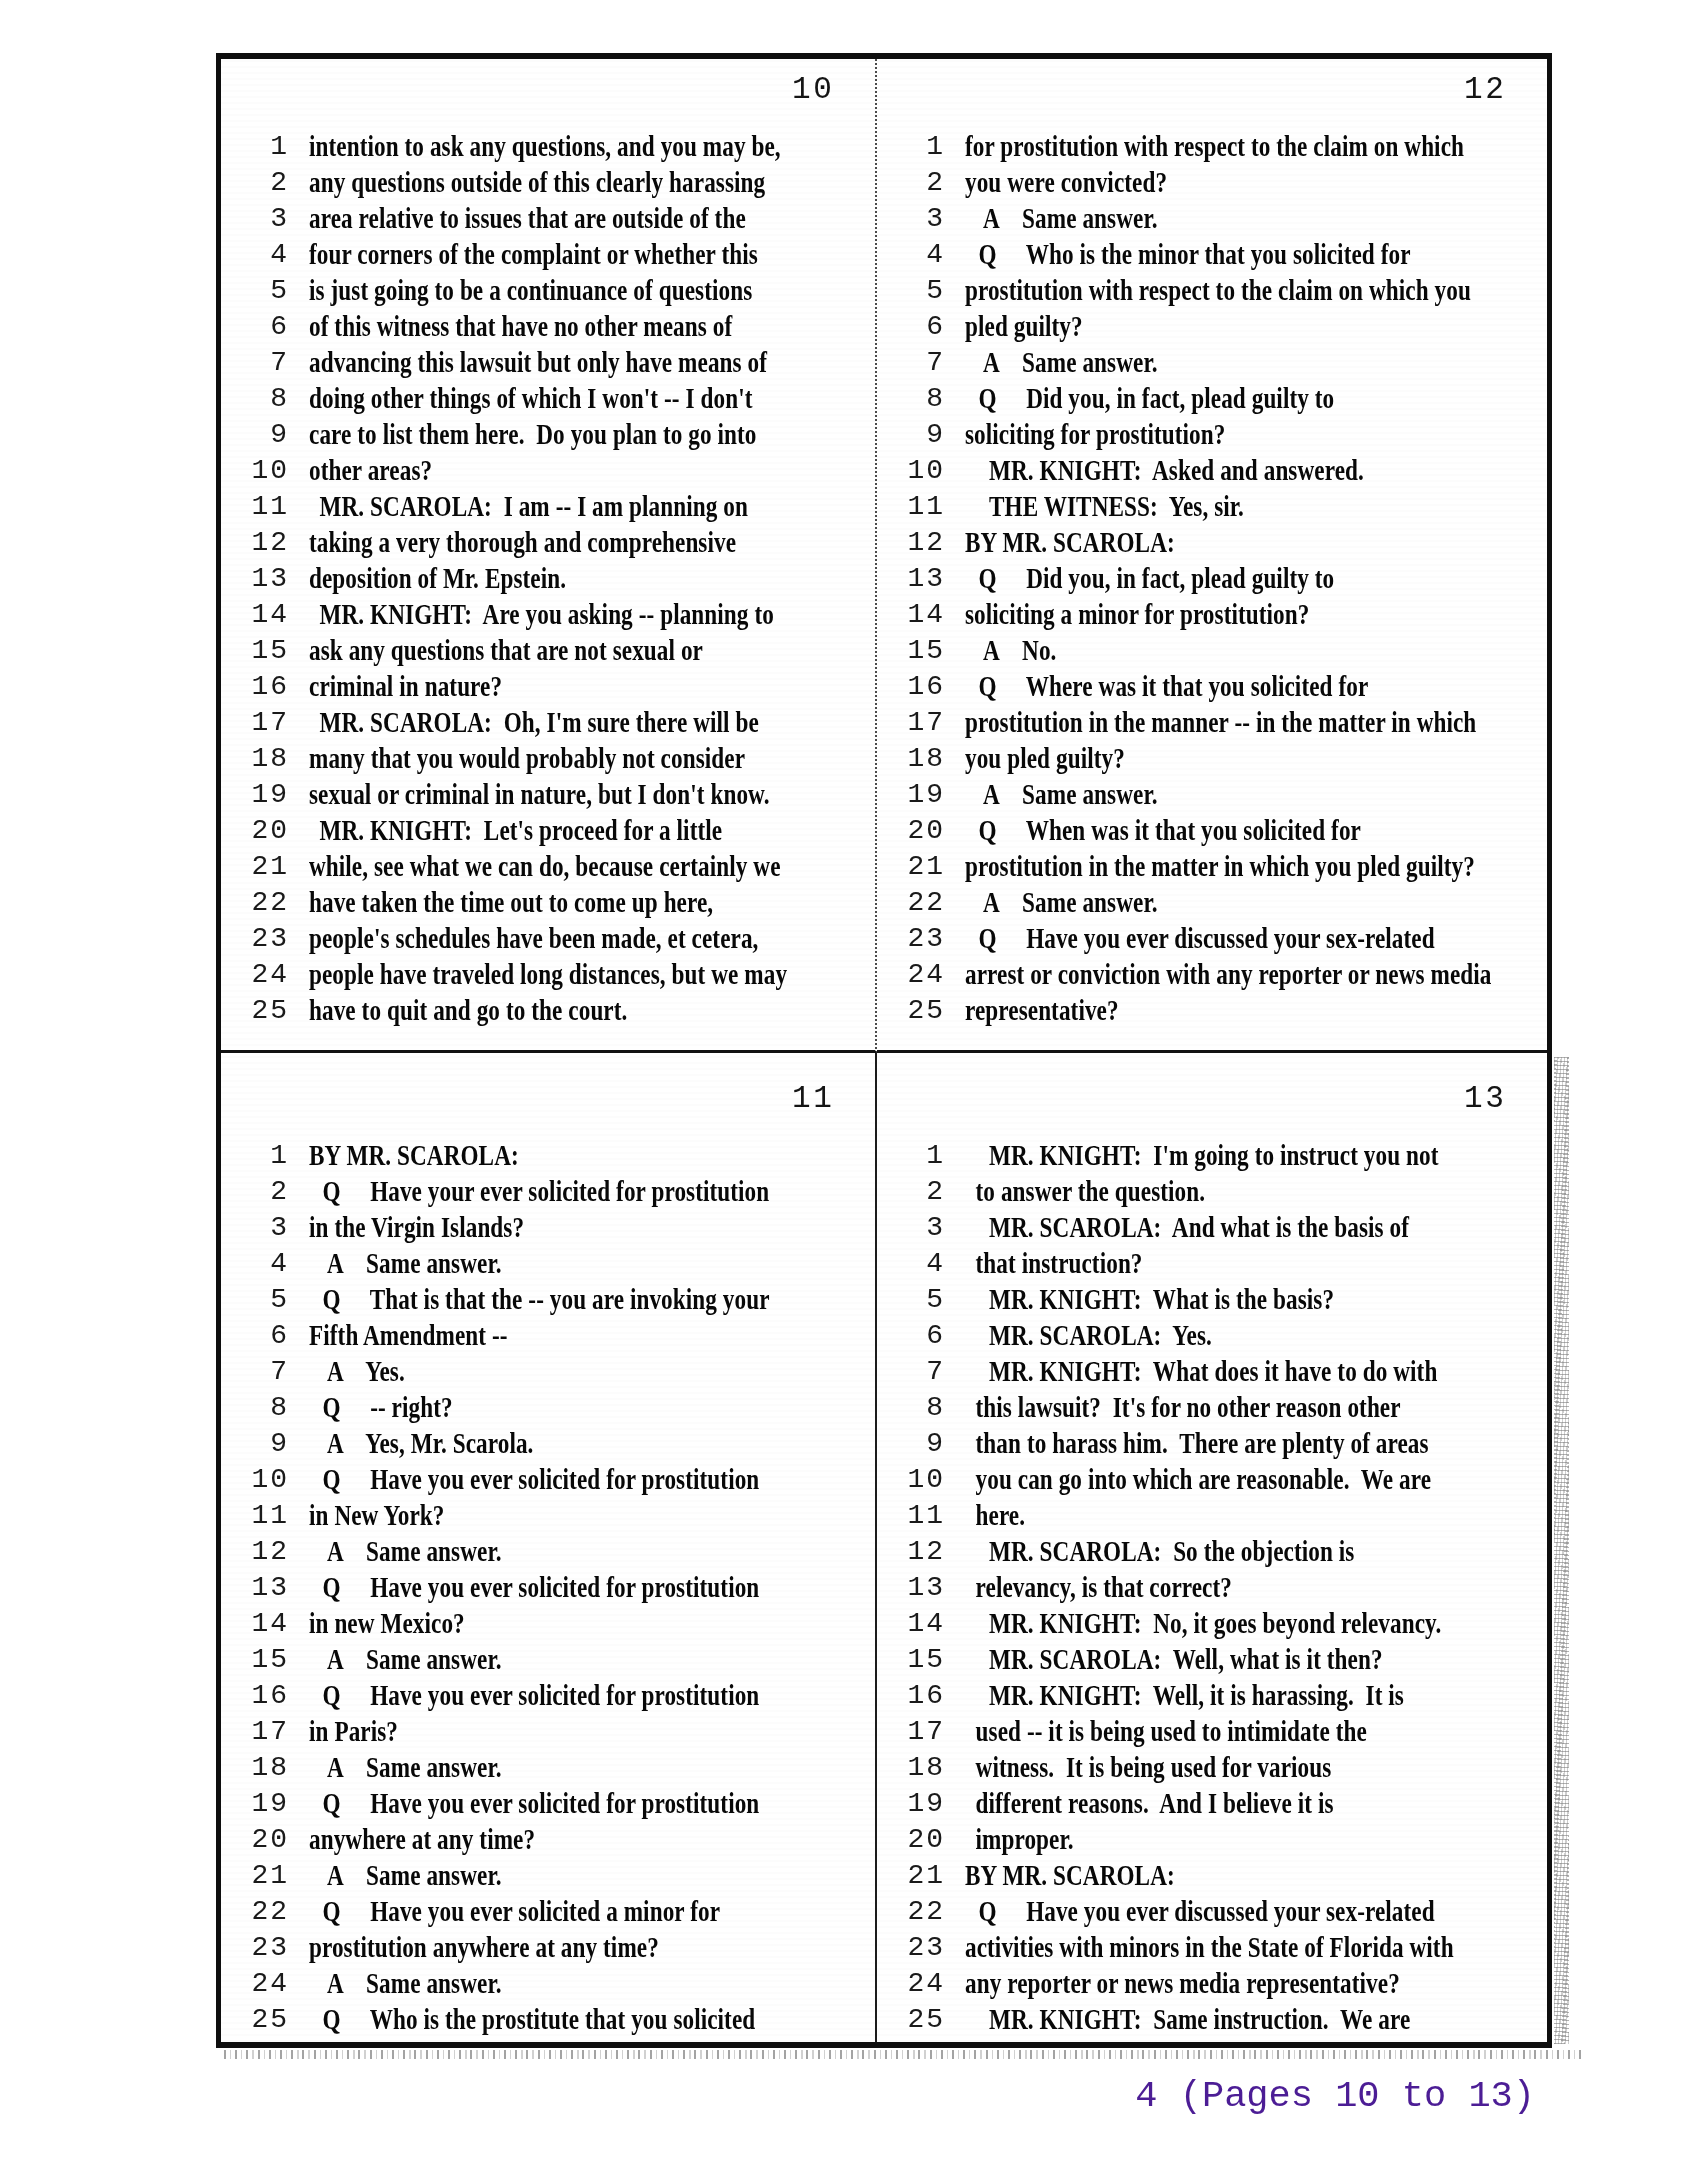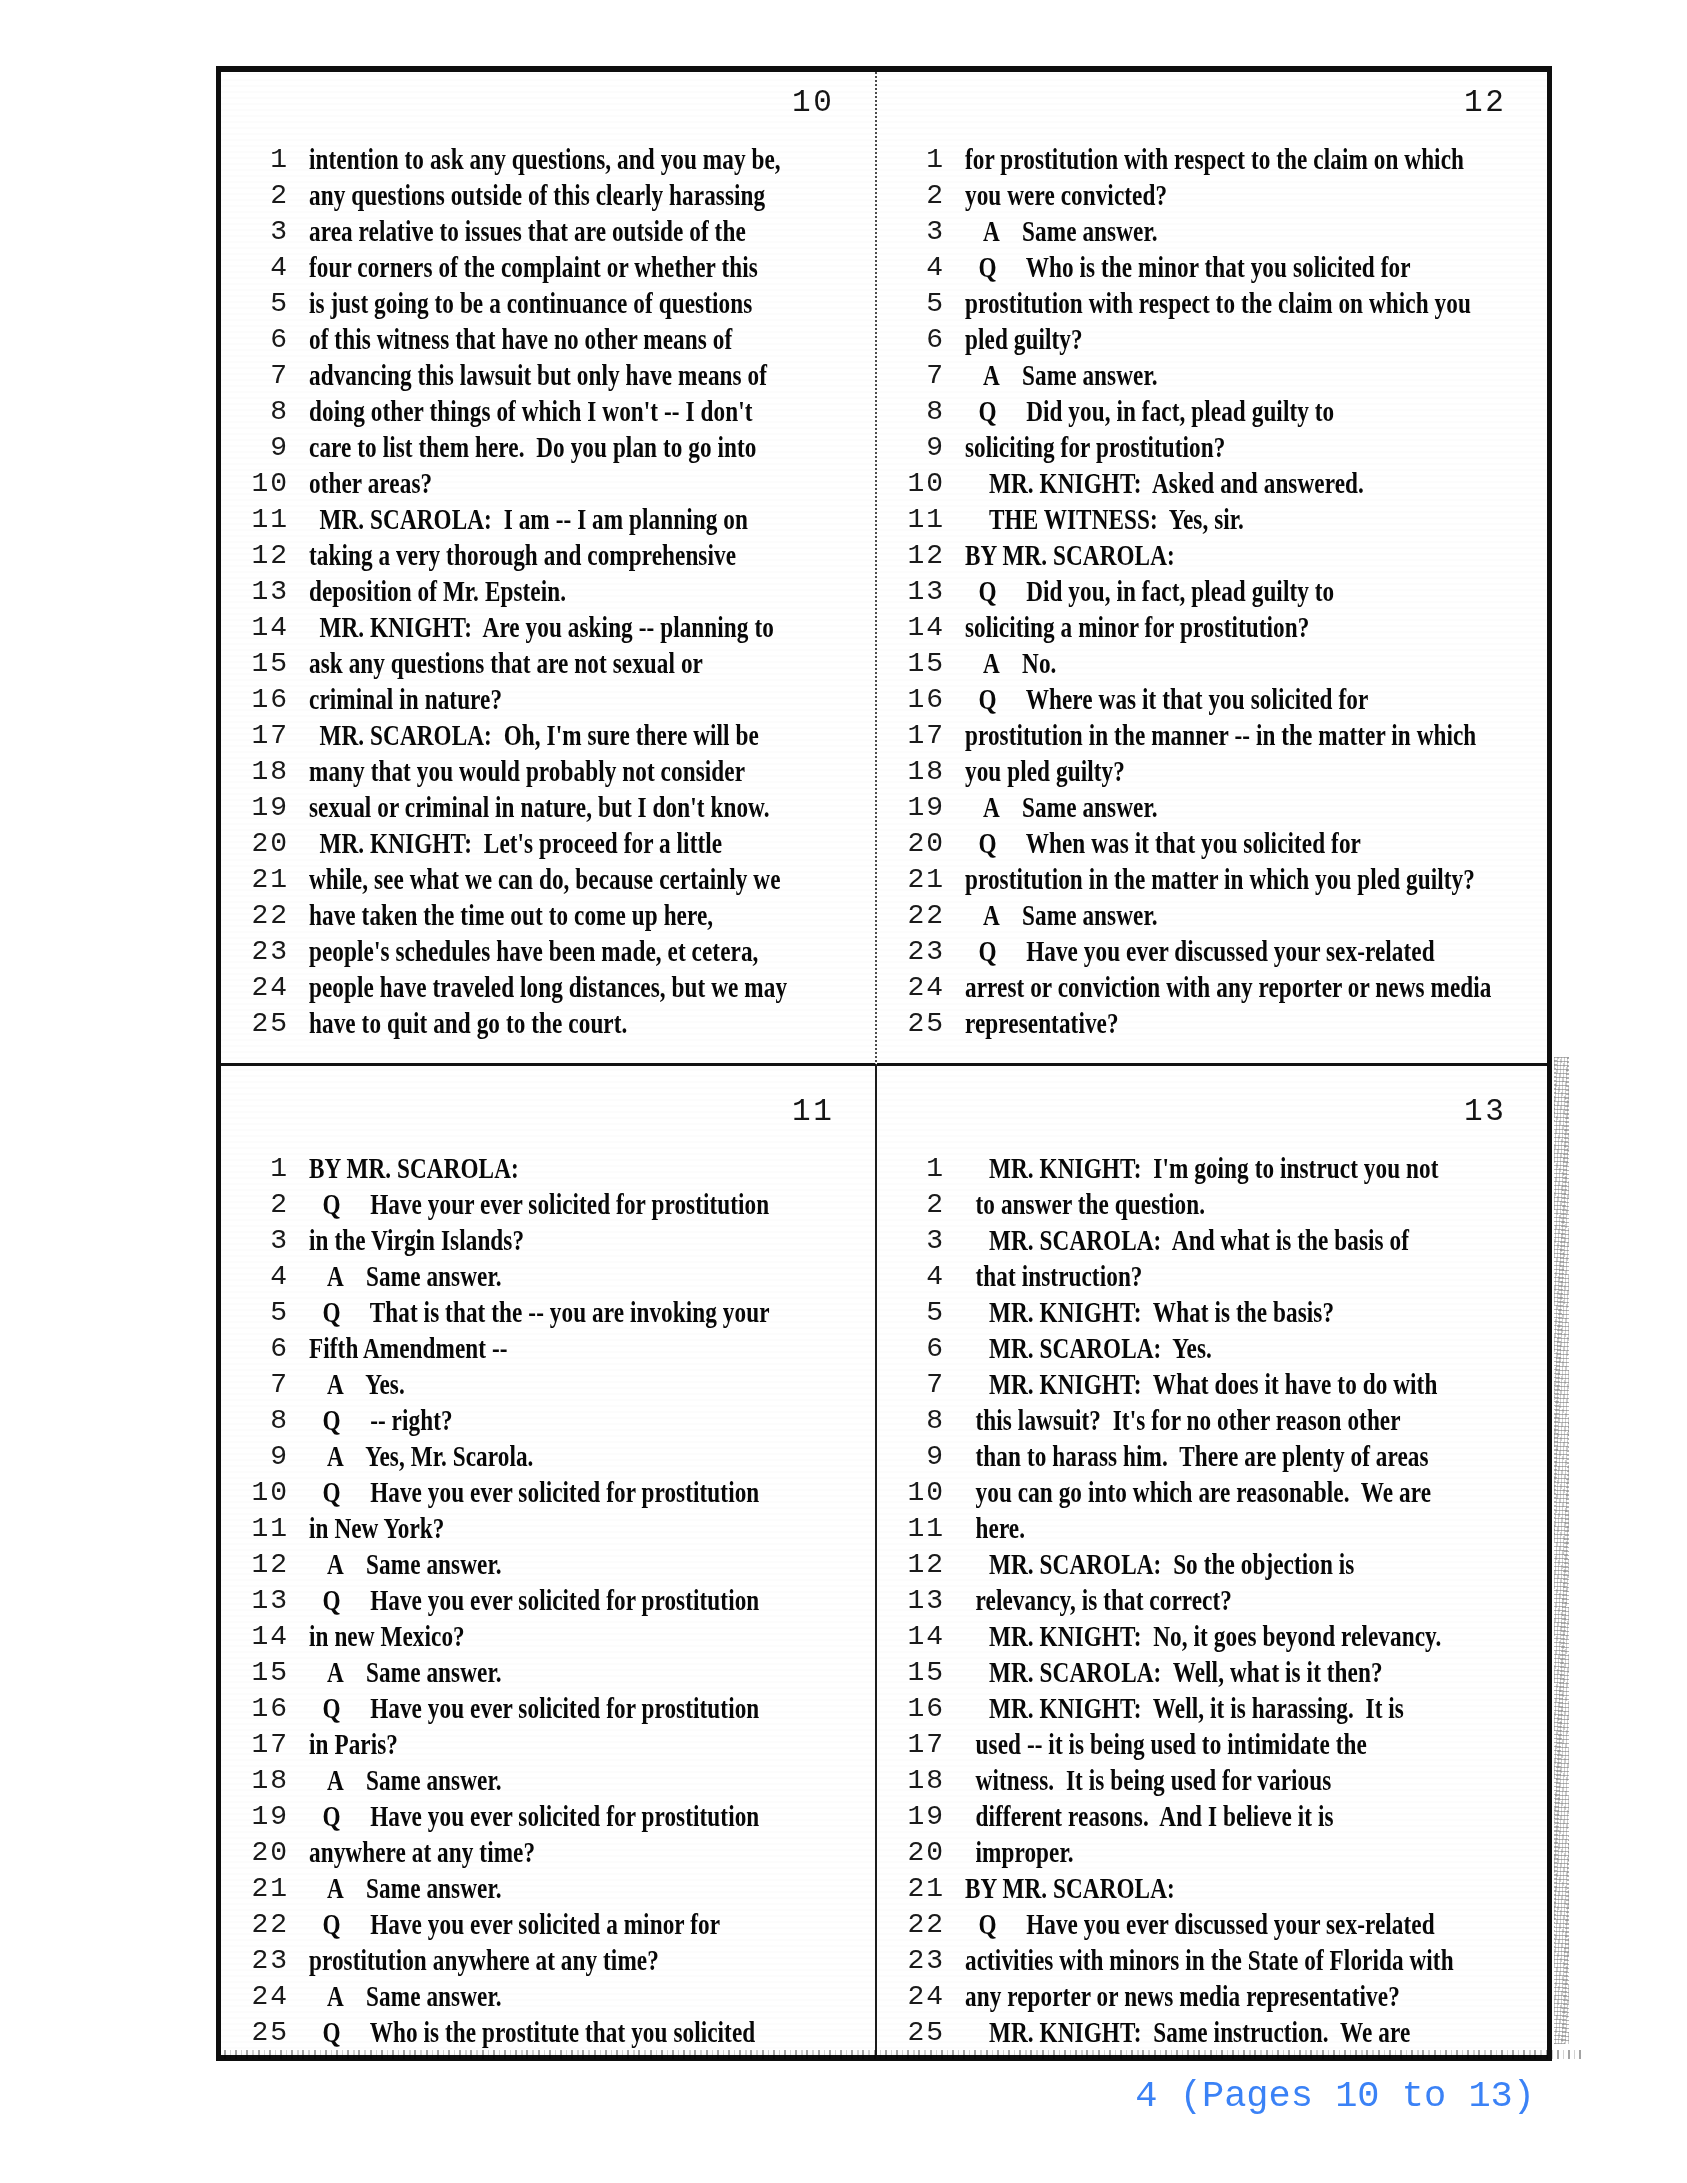--- a/index.html
+++ b/index.html
@@ -13,21 +13,20 @@
   .sheet{
     position:absolute;left:216px;top:53px;width:1336px;height:1995px;
     border:5.3px solid #0e0e0e;border-top-width:6.6px;border-bottom-width:6px;
     box-sizing:border-box;
     display:grid;
     grid-template-columns:656px 1fr;
     grid-template-rows:994px 1fr;
     background:
       repeating-linear-gradient(0deg, rgba(0,0,0,0.012) 0 2px, transparent 2px 6px),
       #fff;
-    margin-top: 13px;
   }
   .cell{box-sizing:border-box;padding:13.2px 6.6px 0 4px;overflow:hidden;}
   .c-tl{border-right:2px dotted #4a4a4a;border-bottom:3.3px solid #121212;}
   .c-tr{border-bottom:3.3px solid #121212;}
   .c-bl{border-right:2.6px solid #1b1b1b;}
   .c-bl,.c-br{padding-top:28px;}
   .page-num{
     height:36px;line-height:36px;text-align:right;padding-right:34px;
     font-family:"Liberation Mono","DejaVu Sans Mono",monospace;
     font-size:31px;letter-spacing:2.6px;color:#151515;
@@ -46,21 +45,21 @@
     color:#080808;
   }
   .ind0{padding-left:0;}
   .ind1{padding-left:13.2px;}
   .ind2{padding-left:17px;}
   .ind3{padding-left:22.5px;}
   .ind4{padding-left:30px;}
   .doc-footer{
     position:absolute;top:2075px;right:152px;
     font-family:"Liberation Mono","DejaVu Sans Mono",monospace;
-    font-size:37px;color:#3b82f6;white-space:pre;
+    font-size:37px;color:#4c1d95;white-space:pre;
   }
   
   .noise-right{
     position:absolute;left:1554px;top:1057px;width:14.6px;height:987px;
     background-image:
       repeating-linear-gradient(4deg, rgba(0,0,0,0.55) 0 1.3px, transparent 1.3px 4px),
       repeating-linear-gradient(94deg, rgba(0,0,0,0.35) 0 1.3px, transparent 1.3px 3.3px);
     opacity:.55;
   }
   .noise-bottom{

